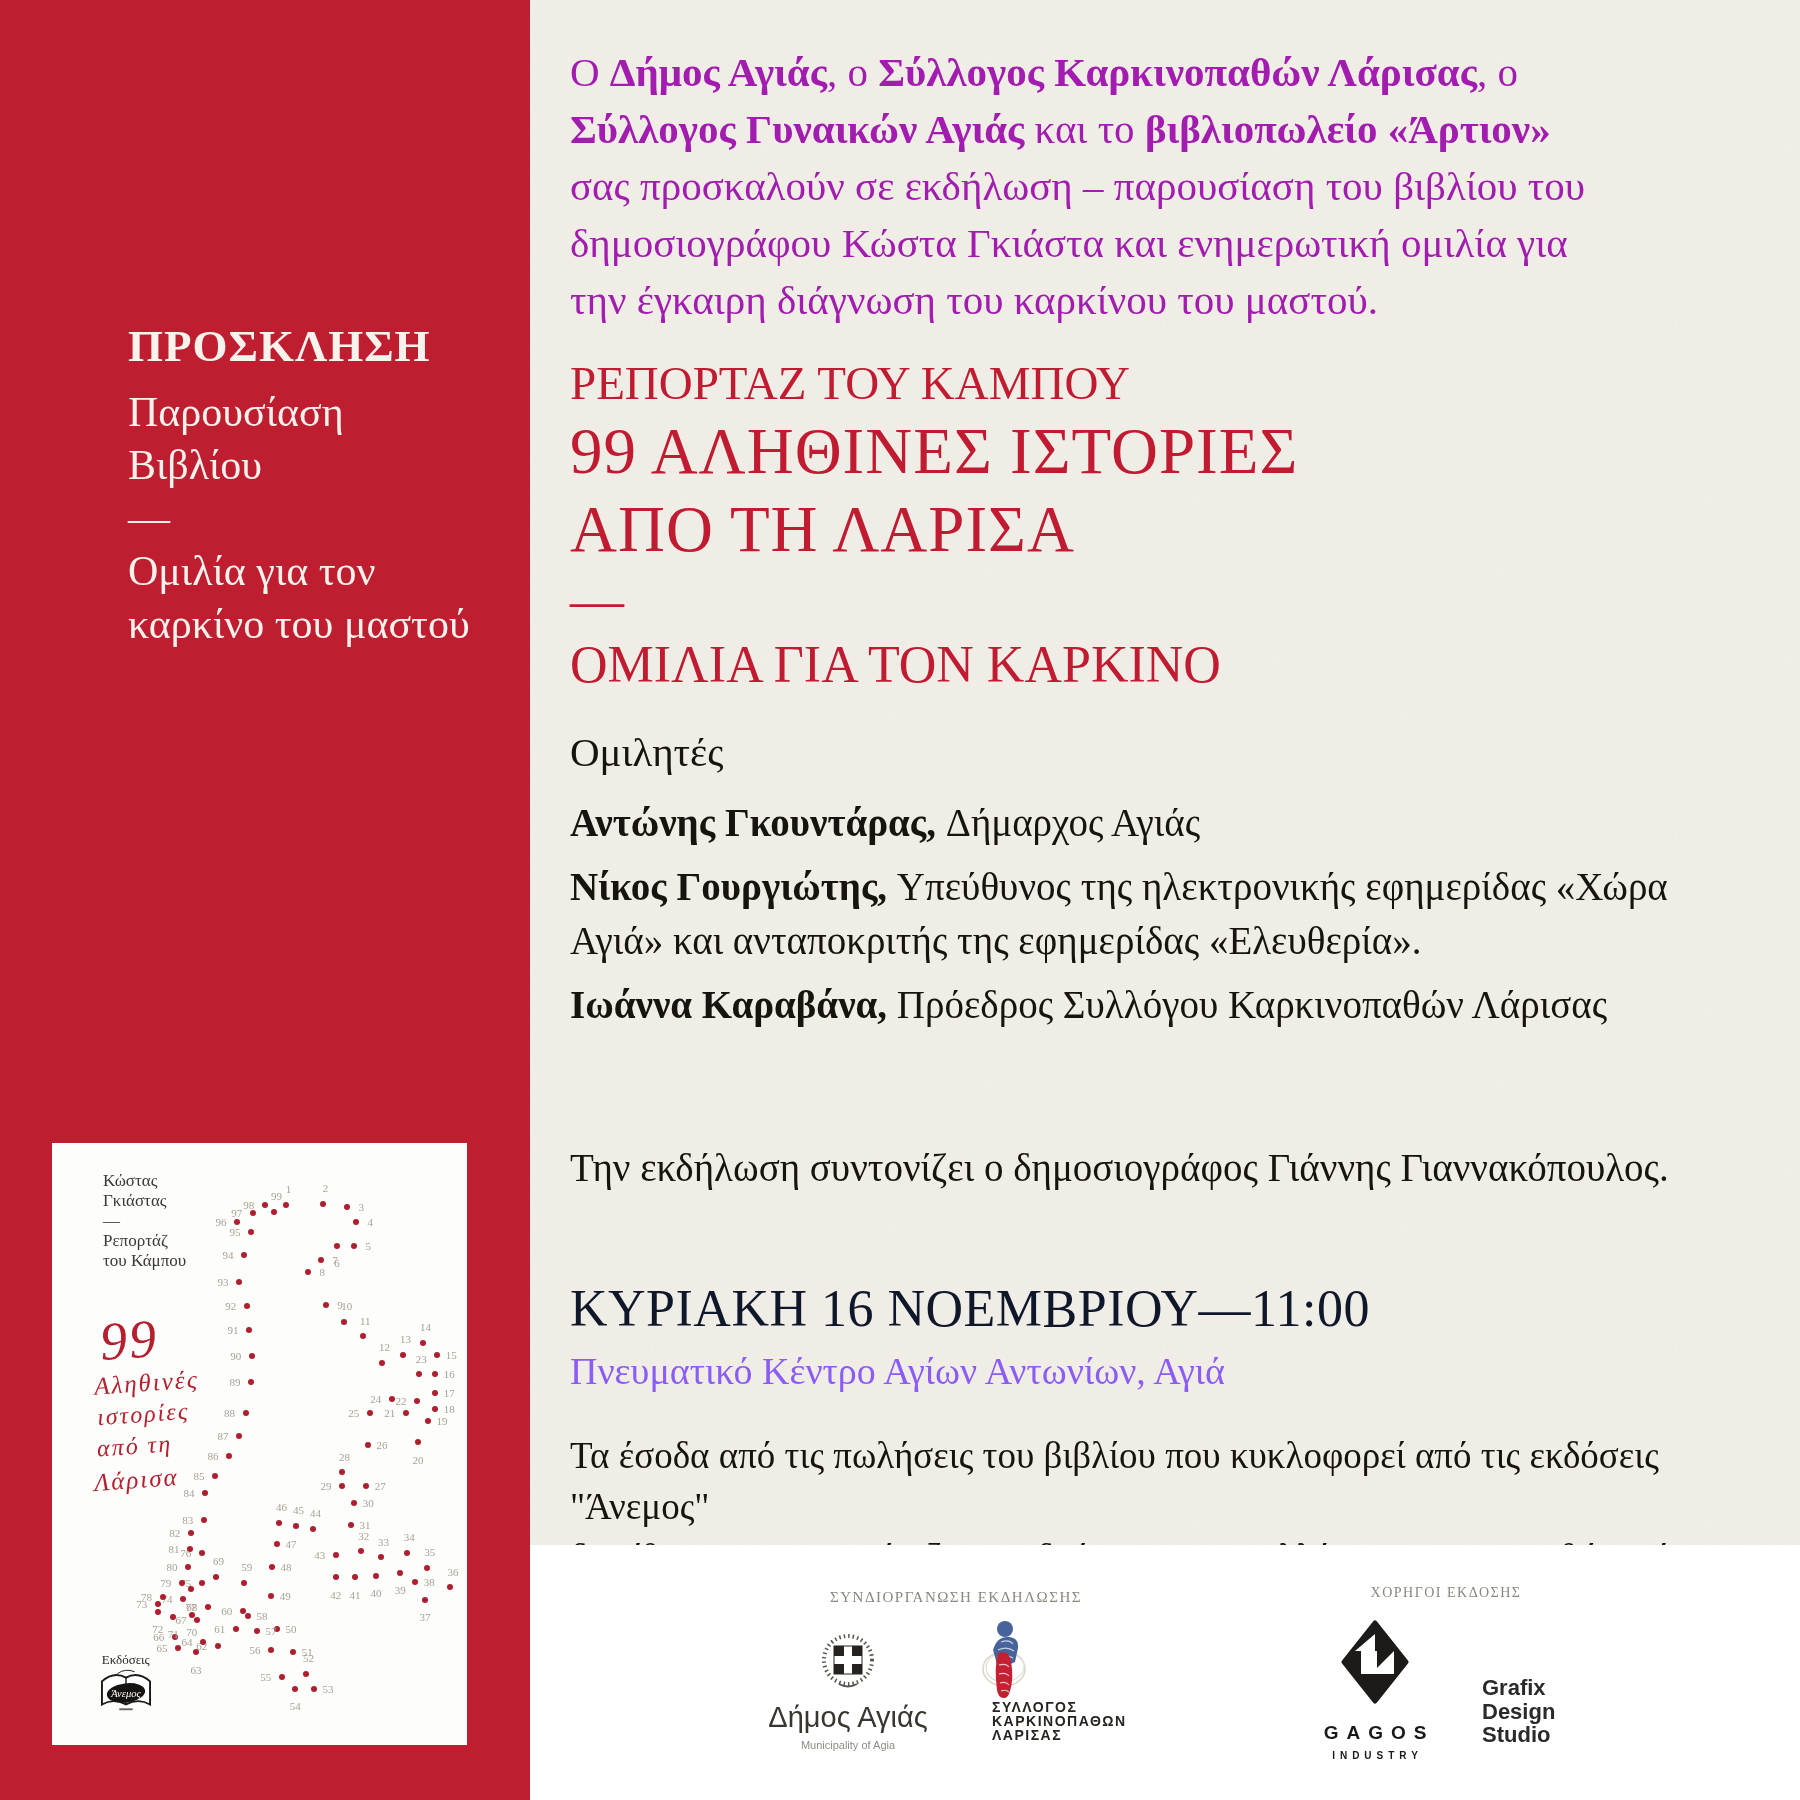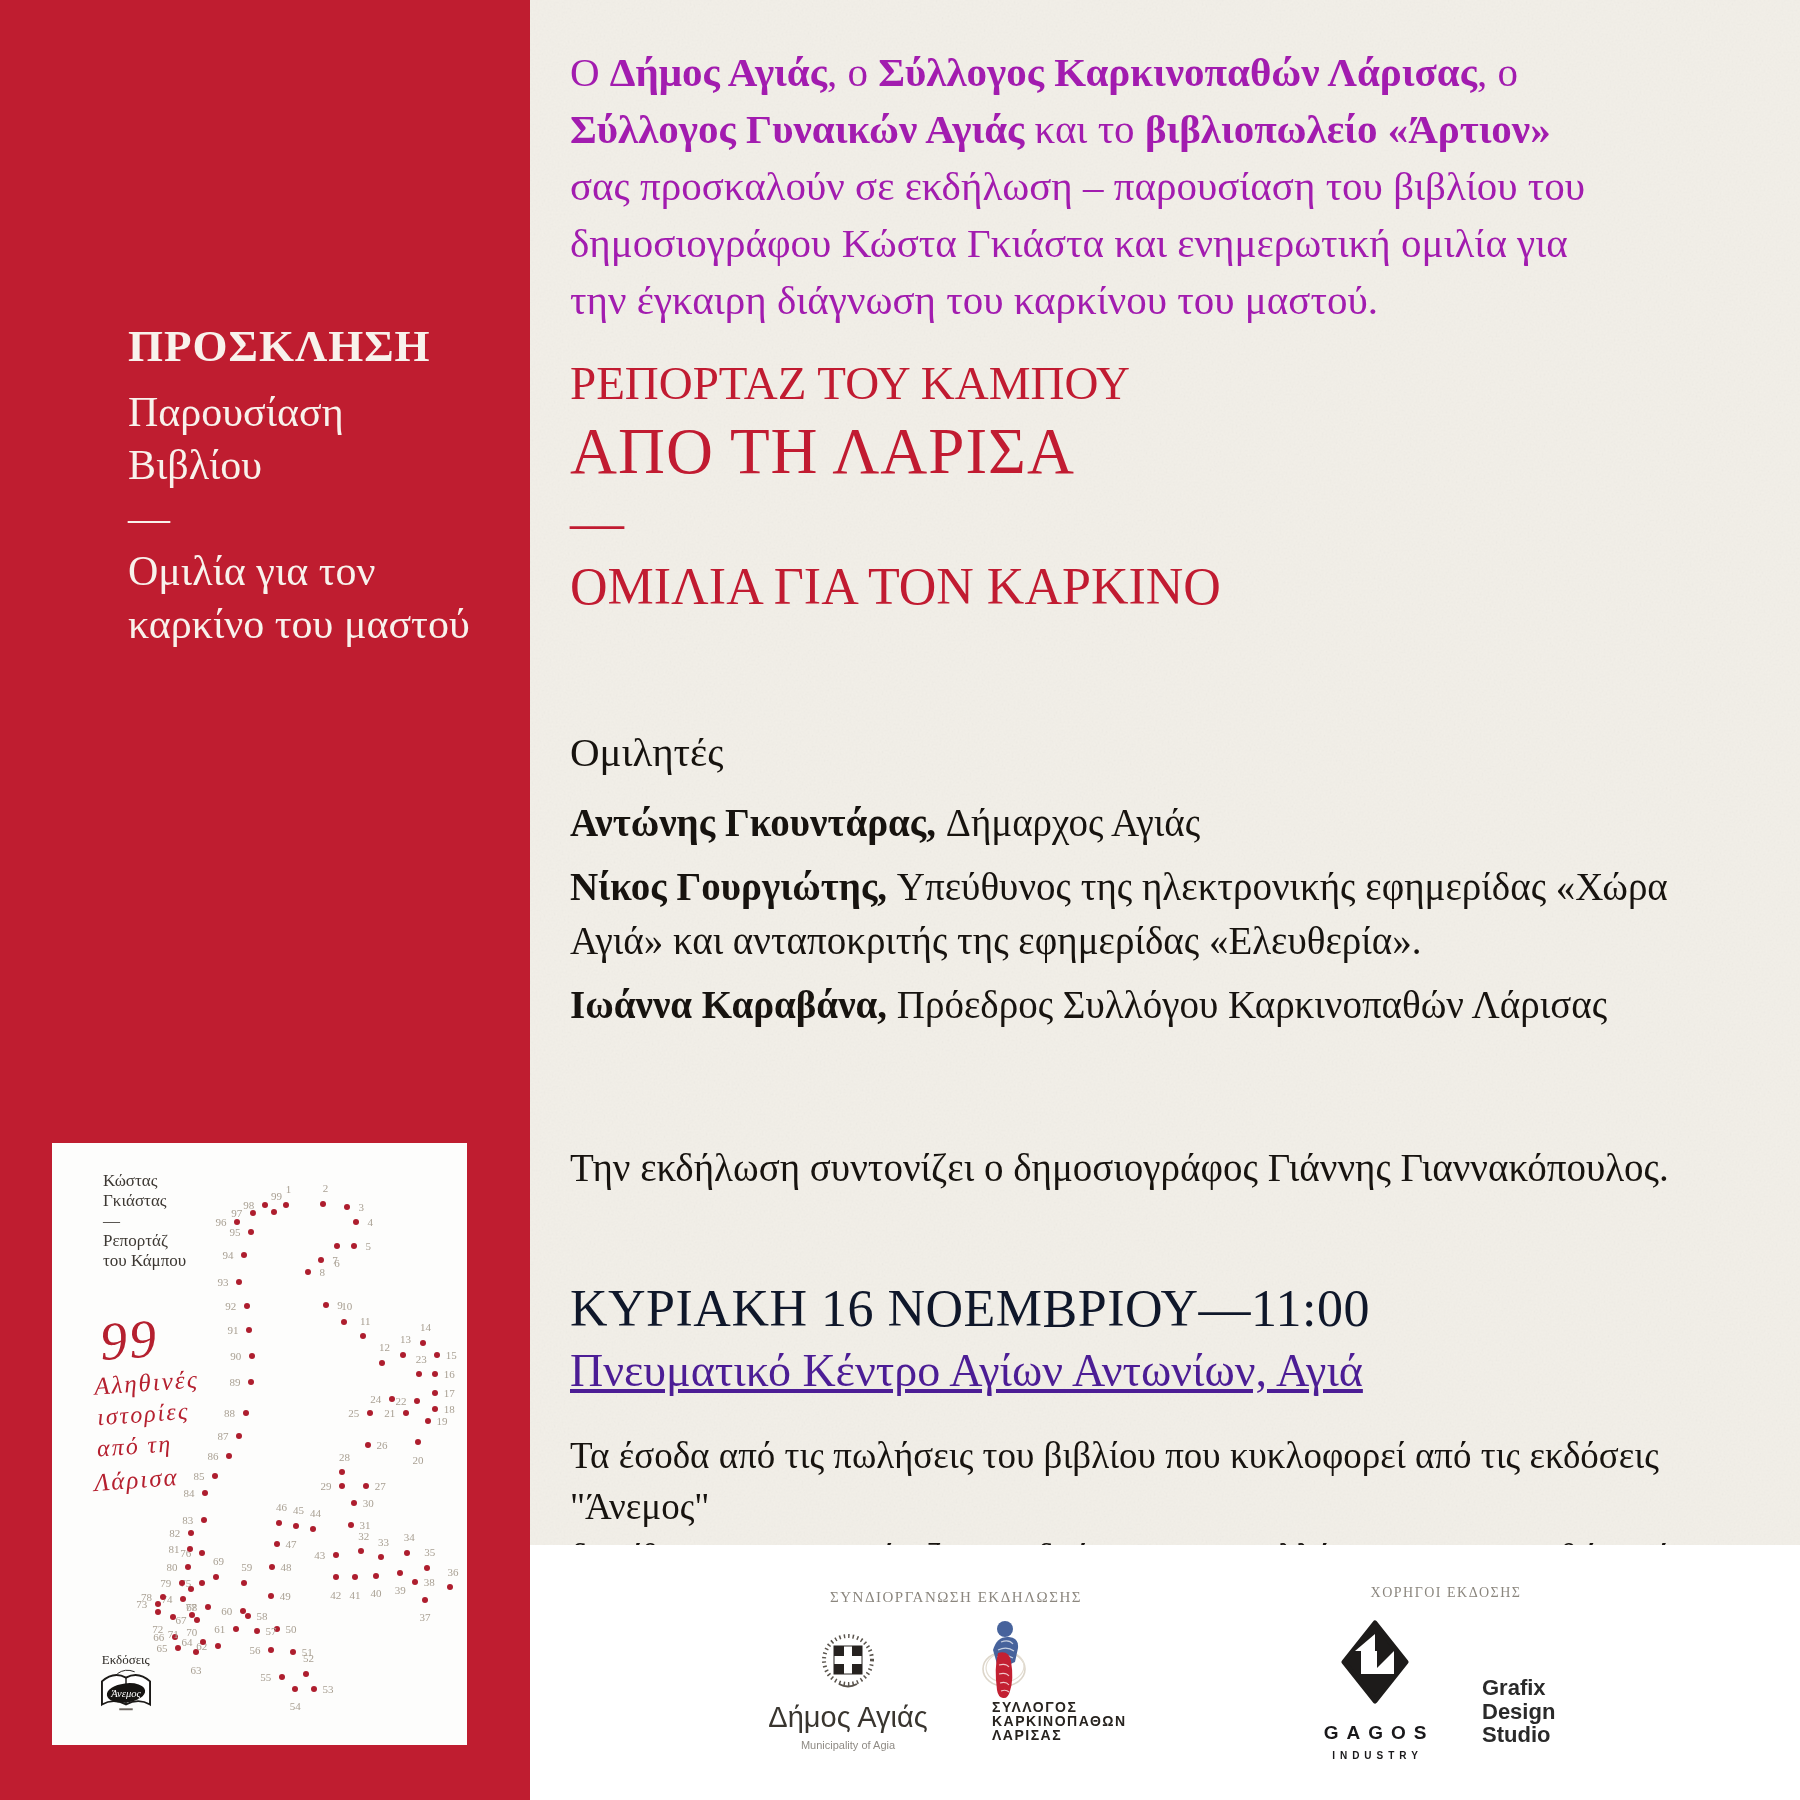--- a/index.html
+++ b/index.html
@@ -34,21 +34,21 @@
   .h-big{font-size:65px;line-height:78px;letter-spacing:1px;}
   .h-dash{font-size:54px;line-height:64px;}
   .h-sub{font-size:52px;line-height:66px;}
   .speakers{position:absolute;left:40px;top:728px;width:1185px;}
   .sp-label{font-size:41px;margin:0 0 20px 0;}
   .sp{font-size:39px;line-height:54px;margin:0 0 10px 0;}
   .sp b{font-weight:bold;}
   .coordinator{position:absolute;left:40px;top:1145px;font-size:39px;}
   .event{position:absolute;left:40px;top:1278px;}
   .ev-date{font-size:52px;line-height:62px;color:#0f172a;letter-spacing:.5px;}
-  .ev-venue{font-size:46px;line-height:62px;color:#4c1d95;text-decoration:underline;}
+  .ev-venue{font-size:38px;line-height:62px;color:#8b5cf6;}
   .proceeds{position:absolute;left:40px;top:1430px;font-size:37px;line-height:51px;}
   
   .footer{position:absolute;left:530px;top:1545px;width:1270px;height:255px;background:#ffffff;
           font-family:"Liberation Sans","DejaVu Sans",sans-serif;}
   .f-label{position:absolute;font-family:"Liberation Serif","DejaVu Serif",serif;font-size:15px;
            letter-spacing:1.5px;color:#8b867e;text-align:center;}
   .f-label-co{left:246px;top:44px;width:360px;}
   .f-label-sp{left:796px;top:40px;width:240px;font-size:14px;}
   .muni{position:absolute;left:233px;top:89px;width:170px;text-align:center;}
   .muni-name{font-size:29px;color:#39352f;margin-top:7px;}
@@ -305,20 +305,21 @@
     <div class="intro">
         <div><span>Ο </span><b>Δήμος Αγιάς</b><span>, ο </span><b>Σύλλογος Καρκινοπαθών Λάρισας</b><span>, ο</span></div>
         <div><b>Σύλλογος Γυναικών Αγιάς</b><span> και το </span><b>βιβλιοπωλείο «Άρτιον»</b></div>
         <div><span>σας προσκαλούν σε εκδήλωση – παρουσίαση του βιβλίου του</span></div>
         <div><span>δημοσιογράφου Κώστα Γκιάστα και ενημερωτική ομιλία για</span></div>
         <div><span>την έγκαιρη διάγνωση του καρκίνου του μαστού.</span></div>
       </div>
 
     <div class="headings">
       <div class="h-kicker">ΡΕΠΟΡΤΑΖ ΤΟΥ ΚΑΜΠΟΥ</div>
+      <div class="h-big">99 ΑΛΗΘΙΝΕΣ ΙΣΤΟΡΙΕΣ</div>
       <div class="h-big">ΑΠΟ ΤΗ ΛΑΡΙΣΑ</div>
       <div class="h-dash">—</div>
       <div class="h-sub">ΟΜΙΛΙΑ ΓΙΑ ΤΟΝ ΚΑΡΚΙΝΟ</div>
     </div>
 
     <div class="speakers">
       <p class="sp-label">Ομιλητές</p>
       <div>
           <p class="sp"><b>Αντώνης Γκουντάρας, </b>Δήμαρχος Αγιάς</p>
           <p class="sp"><b>Νίκος Γουργιώτης, </b>Υπεύθυνος της ηλεκτρονικής εφημερίδας «Χώρα<br>Αγιά» και ανταποκριτής της εφημερίδας «Ελευθερία».</p>

